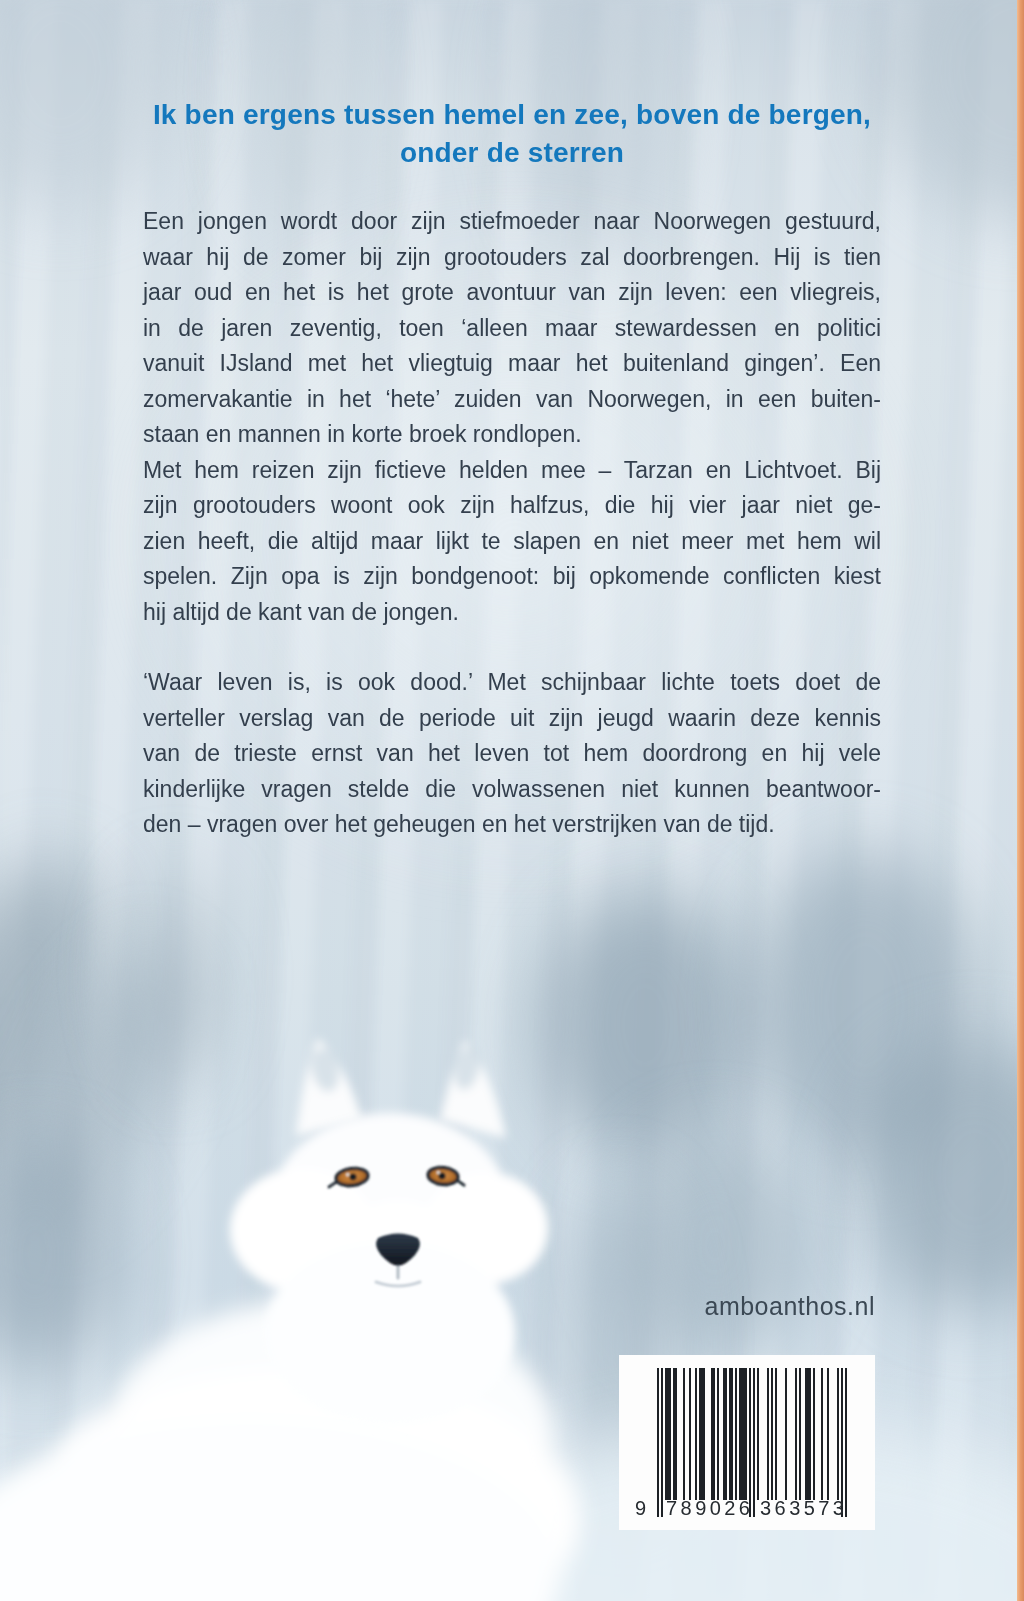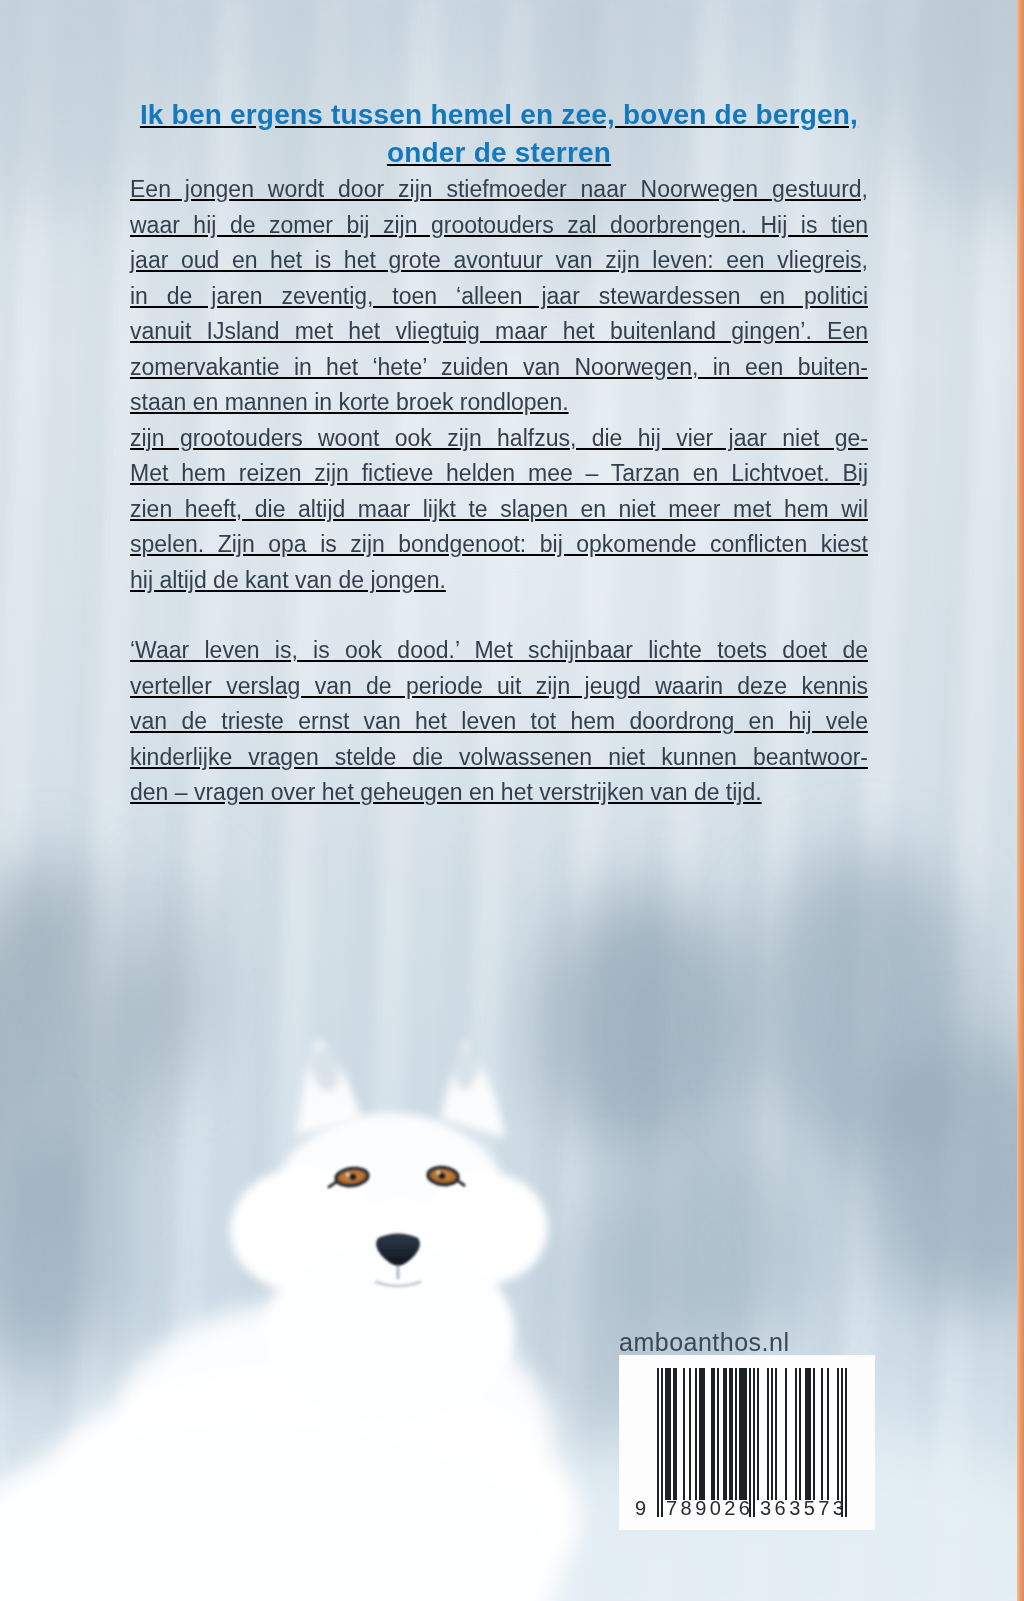--- a/index.html
+++ b/index.html
@@ -10,29 +10,29 @@
   }
   .blob{position:absolute; border-radius:50%; filter:blur(34px);}
   .streaks{
     position:absolute; inset:0;
     background:repeating-linear-gradient(92deg, rgba(160,178,192,.12) 0 26px, rgba(255,255,255,.10) 26px 58px, rgba(176,192,204,.10) 58px 96px);
     filter:blur(6px);
   }
   .text-glow{position:absolute; left:90px; top:170px; width:850px; height:740px; border-radius:40%;
     background:radial-gradient(ellipse at center, rgba(238,244,248,.55), rgba(238,244,248,0) 70%); filter:blur(20px);}
   
-  .text-block{position:absolute; left:130px; top:96px; width:738px;text-decoration:underline;}
+  .text-block{position:absolute; left:143px; top:96px; width:738px;}
   .heading{color:#1478bd; font-weight:bold; font-size:28px; line-height:38px; text-align:center; letter-spacing:.2px;}
-  .bodytext{color:#333f4d; font-size:23px; line-height:35.5px;}
+  .bodytext{margin-top:32px; color:#333f4d; font-size:23px; line-height:35.5px;}
   .bline{text-align:justify; text-align-last:justify; white-space:nowrap;}
   .bline.last{text-align:center; text-align-last:left;}
   .para.gap{margin-top:35px;}
   
-  .site{position:absolute; left:619px; top:1292px; width:256px; text-align:left;
-    color:#3b4854; font-size:25px; letter-spacing:.5px;margin-top:36px;}
+  .site{position:absolute; left:619px; top:1292px; width:256px; text-align:right;
+    color:#3b4854; font-size:25px; letter-spacing:.5px;}
   .barcode-box{position:absolute; left:619px; top:1355px; width:256px; height:175px; background:#fdfdfd;}
   .barcode-box svg{position:absolute; left:0; top:0;}
   .bdigits{position:absolute; height:22px; display:flex; justify-content:space-between;
     color:#262b30; font-size:20px; line-height:22px;}
   .d9{left:16px; width:22px; top:142px; justify-content:flex-start;}
   .dg1{left:47px; width:84px; top:142px;}
   .dg2{left:141px; width:84px; top:142px;}
   
   .fox{position:absolute; left:0; top:958px;}
   
@@ -131,28 +131,28 @@
   <div class="text-block">
     <div class="heading">
       <div>Ik ben ergens tussen hemel en zee, boven de bergen,</div>
       <div>onder de sterren</div>
     </div>
     <div class="bodytext" id="bodytext">
         <div class="para">
           <div class="bline">Een jongen wordt door zijn stiefmoeder naar Noorwegen gestuurd,</div>
           <div class="bline">waar hij de zomer bij zijn grootouders zal doorbrengen. Hij is tien</div>
           <div class="bline">jaar oud en het is het grote avontuur van zijn leven: een vliegreis,</div>
-          <div class="bline">in de jaren zeventig, toen ‘alleen jaar stewardessen en politici</div>
+          <div class="bline">in de jaren zeventig, toen ‘alleen maar stewardessen en politici</div>
           <div class="bline">vanuit IJsland met het vliegtuig maar het buitenland gingen’. Een</div>
           <div class="bline">zomervakantie in het ‘hete’ zuiden van Noorwegen, in een buiten-</div>
           <div class="bline last">staan en mannen in korte broek rondlopen.</div>
         </div>
         <div class="para">
+          <div class="bline">Met hem reizen zijn fictieve helden mee – Tarzan en Lichtvoet. Bij</div>
           <div class="bline">zijn grootouders woont ook zijn halfzus, die hij vier jaar niet ge-</div>
-          <div class="bline">Met hem reizen zijn fictieve helden mee – Tarzan en Lichtvoet. Bij</div>
           <div class="bline">zien heeft, die altijd maar lijkt te slapen en niet meer met hem wil</div>
           <div class="bline">spelen. Zijn opa is zijn bondgenoot: bij opkomende conflicten kiest</div>
           <div class="bline last">hij altijd de kant van de jongen.</div>
         </div>
         <div class="para gap">
           <div class="bline">‘Waar leven is, is ook dood.’ Met schijnbaar lichte toets doet de</div>
           <div class="bline">verteller verslag van de periode uit zijn jeugd waarin deze kennis</div>
           <div class="bline">van de trieste ernst van het leven tot hem doordrong en hij vele</div>
           <div class="bline">kinderlijke vragen stelde die volwassenen niet kunnen beantwoor-</div>
           <div class="bline last">den – vragen over het geheugen en het verstrijken van de tijd.</div>

